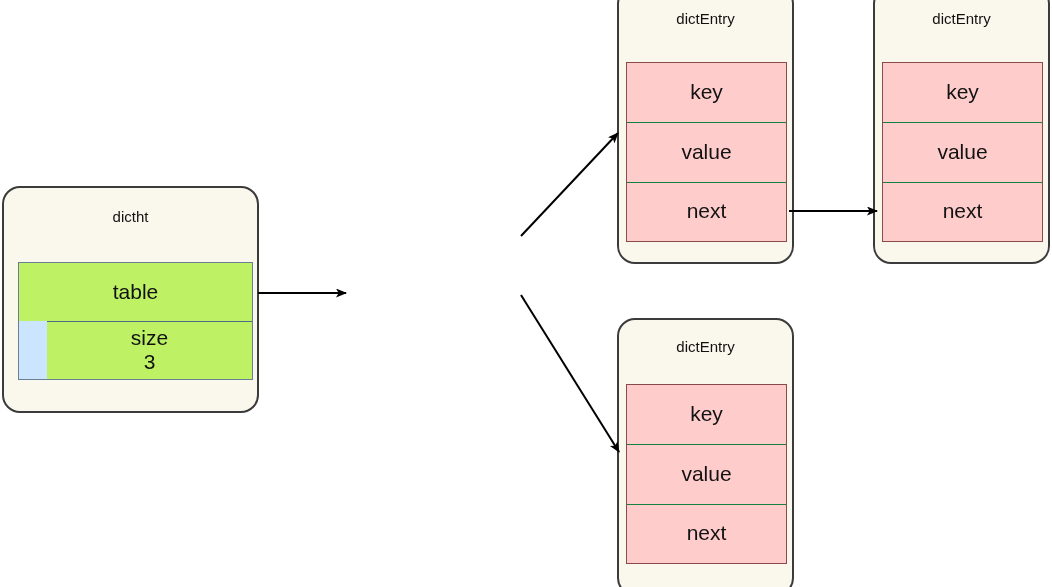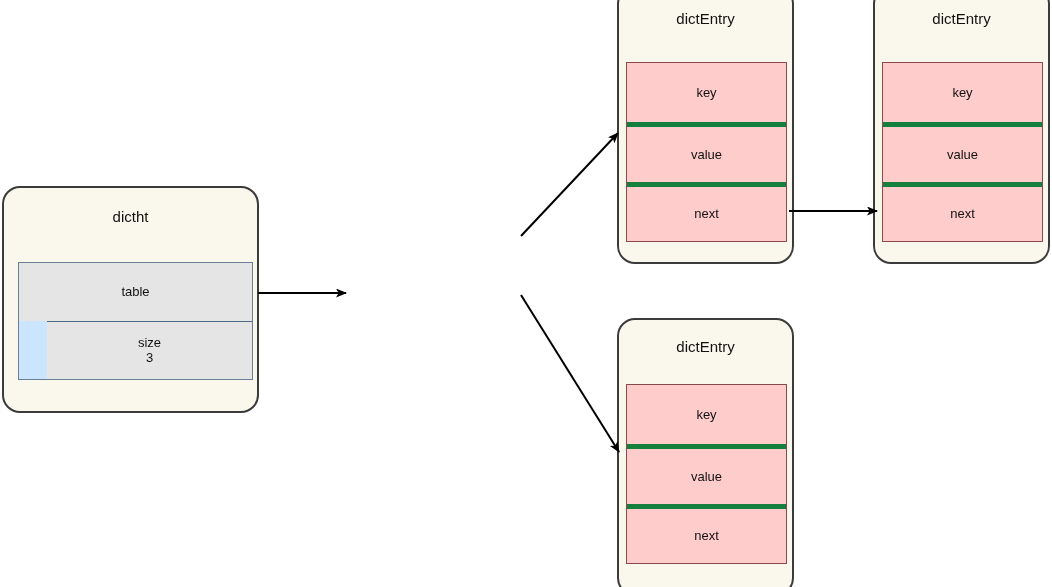--- a/index.html
+++ b/index.html
@@ -43,41 +43,41 @@
     border: 1px solid #555;
     display: flex;
     flex-direction: column;
   }
   .field {
     box-sizing: border-box;
     display: flex;
     align-items: center;
     justify-content: center;
     text-align: center;
-    font-size: 13px;
+    font-size: 21px;
     color: #121212;
     line-height: 1.18;
     white-space: pre-line;
   }
 
   
   .fields.blue { border-color: #6a7f96; background: #cce5ff; }
-  .fields.blue .field { background: #e5e5e5; }
+  .fields.blue .field { background: #bef264; }
   .fields.blue .field + .field { border-top: 1px solid #4a6versary; }
   .fields.blue .field + .field { border-top: 1px solid #4a6a86; margin-left: 28px; }
 
   
   .fields.orange { border-color: #8a5a2b; background: #ffcc99; }
   .fields.orange .field { background: #ffcc99; }
   .fields.orange .field + .field { border-top: 1px solid #8a5a2b; }
 
   
   .fields.pink { border-color: #8b4a4a; background: #ffcccc; }
   .fields.pink .field { background: #ffcccc; }
-  .fields.pink .field + .field { border-top: 5px solid #15803d; }
+  .fields.pink .field + .field { border-top: 1px solid #15803d; }
 
   
   #arrows {
     position: absolute;
     left: 0;
     top: 0;
     width: 1052px;
     height: 587px;
     pointer-events: none;
   }

